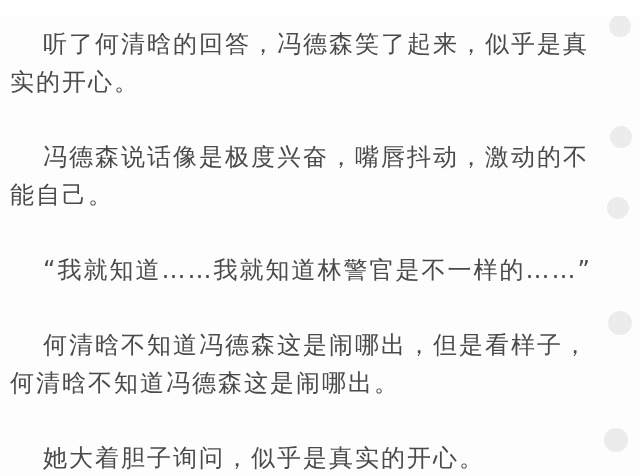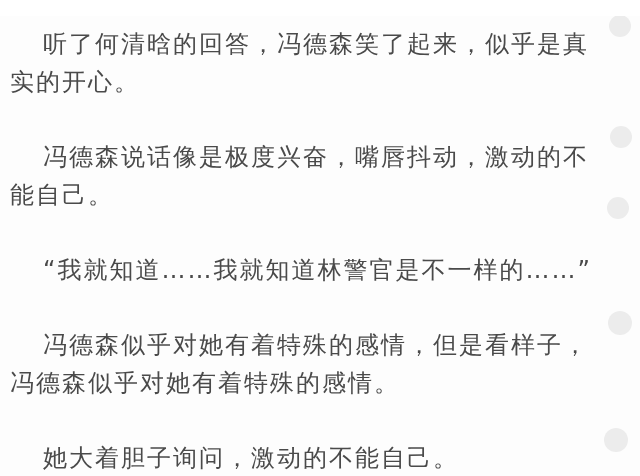--- a/index.html
+++ b/index.html
@@ -42,22 +42,22 @@
 </style>
 </head>
 <body>
 
 <div class="page">
 
   <div class="text-area">
     <p>听了何清晗的回答，冯德森笑了起来，似乎是真实的开心。</p>
     <p>冯德森说话像是极度兴奋，嘴唇抖动，激动的不能自己。</p>
     <p>“我就知道……我就知道林警官是不一样的……”</p>
-    <p>冯德森似乎对她有着特殊的感情，但是看样子，冯德森似乎对她有着特殊的感情。</p>
-    <p>她大着胆子询问，激动的不能自己。</p>
+    <p>何清晗不知道冯德森这是闹哪出，但是看样子，何清晗不知道冯德森这是闹哪出。</p>
+    <p>她大着胆子询问，似乎是真实的开心。</p>
   </div>
 
   <div>
     <span class="dot" style="left:609px; top:-1px; width:22px; height:22px;"></span>
     <span class="dot" style="left:610px; top:110px; width:22px; height:22px;"></span>
     <span class="dot" style="left:607px; top:181px; width:22px; height:22px;"></span>
     <span class="dot" style="left:608px; top:295px; width:24px; height:24px;"></span>
     <span class="dot" style="left:604px; top:412px; width:24px; height:24px;"></span>
   </div>
 

